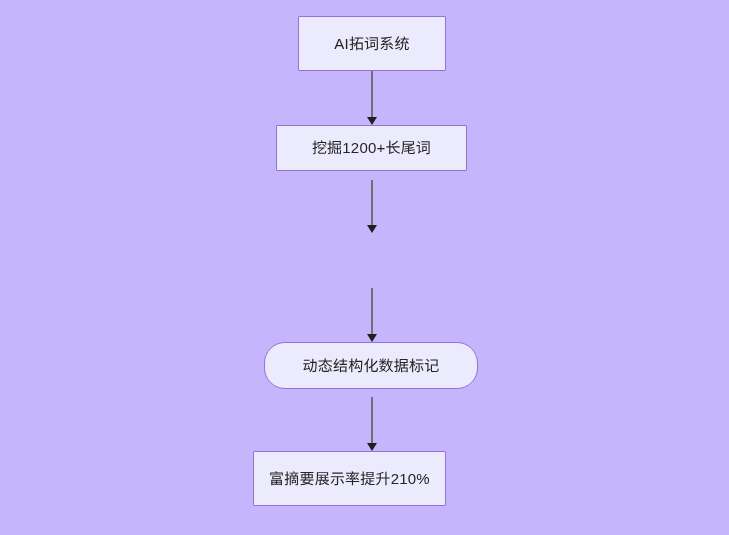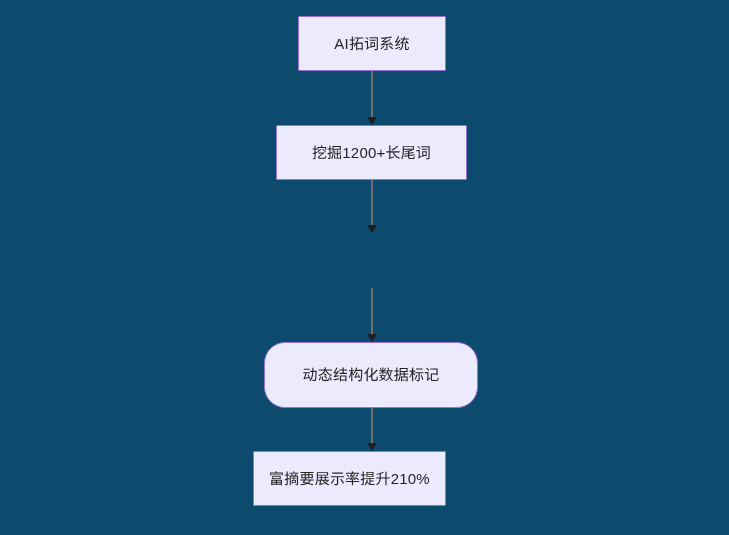--- a/index.html
+++ b/index.html
@@ -12,21 +12,21 @@
     height: 535px;
     background: #f8f8f8;
     font-family: "Liberation Sans", "DejaVu Sans", sans-serif;
     overflow: hidden;
   }
 
   #flowchart {
     position: relative;
     width: 729px;
     height: 535px;
-    background: #0c4a6e;
+    background: #c4b5fd;
   }
 
   .node {
     position: absolute;
     box-sizing: border-box;
     background: #eceafd;
     border: 1.4px solid #9772d4;
     border-radius: 1px;
     display: flex;
     align-items: center;
@@ -91,26 +91,26 @@
 
   <div class="edge" style="left:372px; top:397px; height:54px;">
     <div class="edge-line" style="height:46px;"></div>
     <div class="edge-arrow" style="top:46px;"></div>
   </div>
 
   <div class="node" style="left:298px; top:16px; width:148px; height:55px;">
     <span class="node-label">AI拓词系统</span>
   </div>
 
-  <div class="node" style="left:276px; top:125px; width:191px; height:55px;">
+  <div class="node" style="left:276px; top:125px; width:191px; height:46px;">
     <span class="node-label">挖掘1200+长尾词</span>
   </div>
 
 
-  <div class="node" style="left:264px; top:342px; width:214px; height:66px;border-radius:21px;">
+  <div class="node" style="left:264px; top:342px; width:214px; height:47px;border-radius:21px;">
     <span class="node-label">动态结构化数据标记</span>
   </div>
 
   <div class="node" style="left:253px; top:451px; width:193px; height:55px;">
     <span class="node-label">富摘要展示率提升210%</span>
   </div>
 
 </div>
 
 </body></html>

